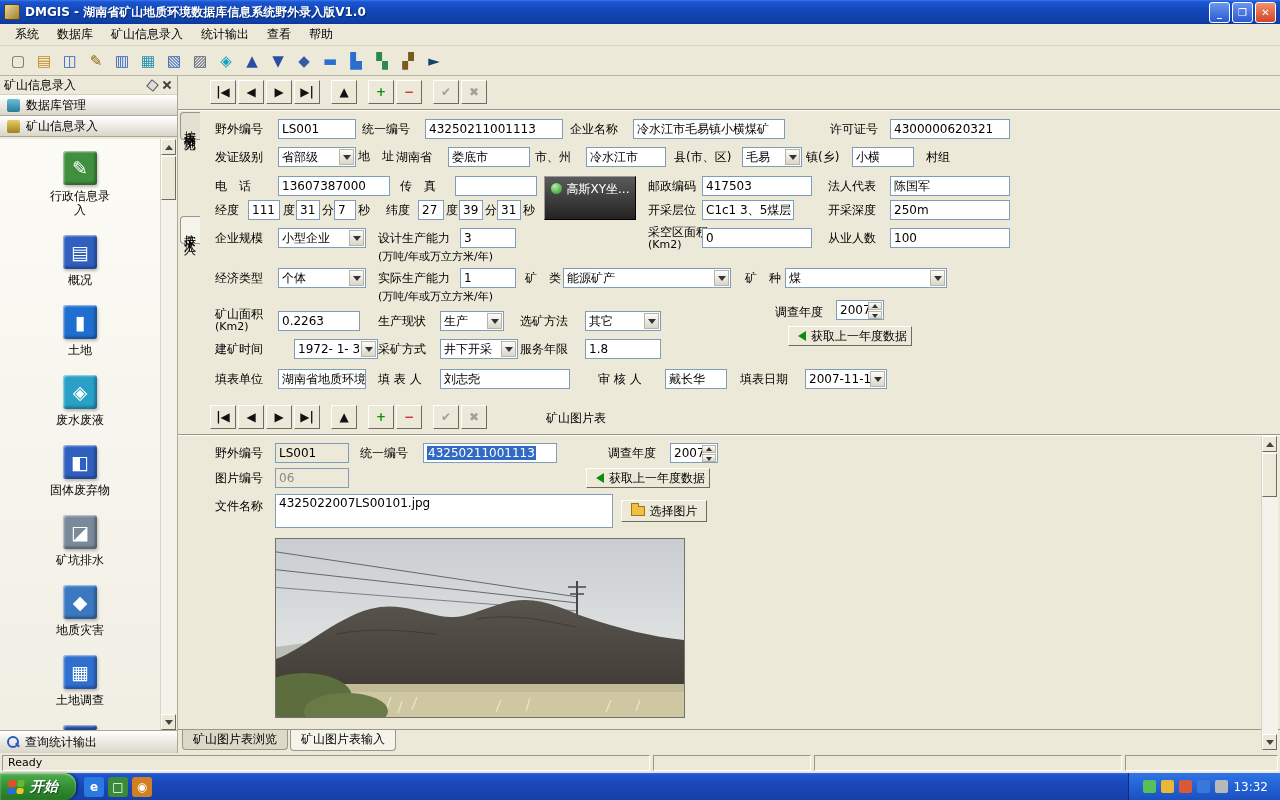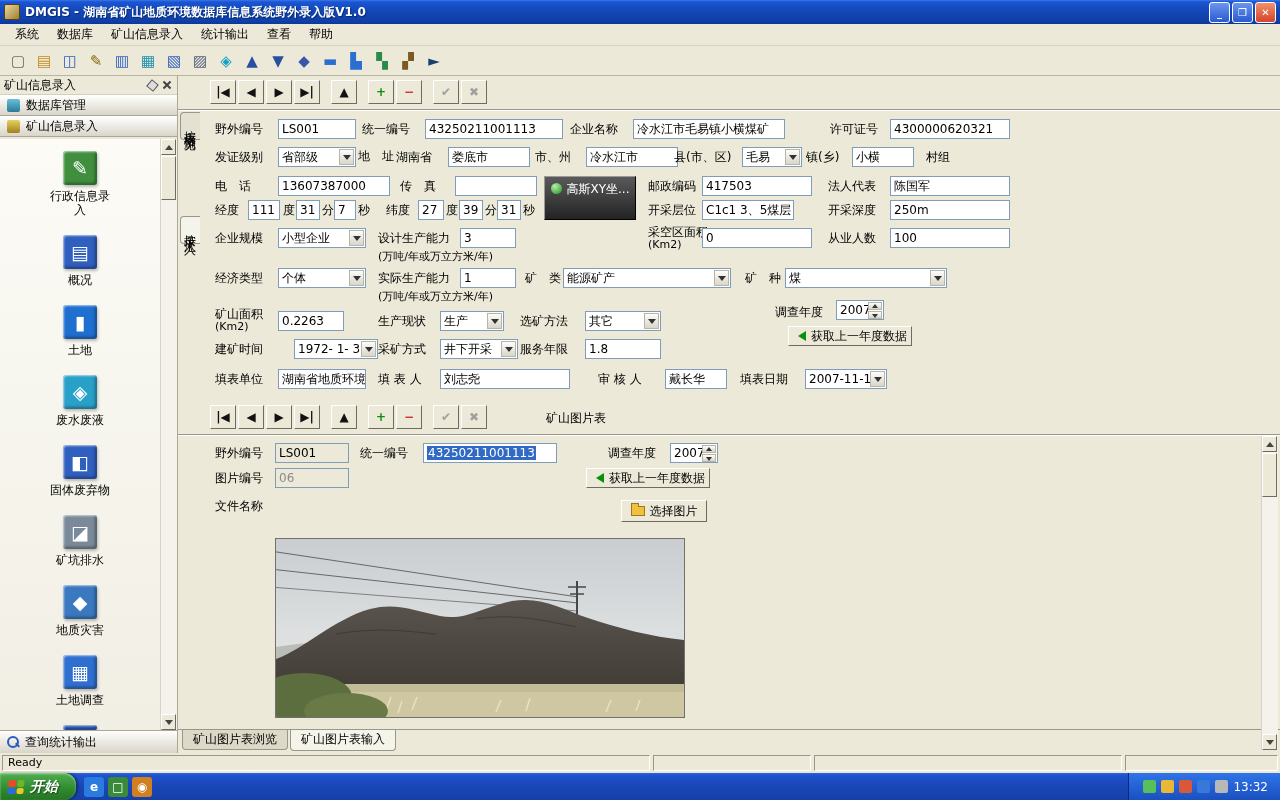--- a/index.html
+++ b/index.html
@@ -288,21 +288,21 @@
 
     <div class="lbl" style="left:37px;top:71px;">发证级别</div>
     <div class="txt cmb" style="left:100px;top:71px;width:78px;">
       <span>省部级</span>
       <span class="dd"></span>
     </div>
     <div class="lbl" style="left:180px;top:71px;font-family:Liberation Mono, monospace;">地　址</div>
     <div class="lbl" style="left:218px;top:71px;">湖南省</div>
     <div class="txt" style="left:270px;top:71px;width:82px;">娄底市</div>
     <div class="lbl" style="left:357px;top:71px;">市、州</div>
-    <div class="txt" style="left:408px;top:71px;width:92px;">冷水江市</div>
+    <div class="txt" style="left:408px;top:71px;width:80px;">冷水江市</div>
     <div class="lbl" style="left:496px;top:71px;">县(市、区)</div>
     <div class="txt cmb" style="left:564px;top:71px;width:60px;">
       <span>毛易</span>
       <span class="dd"></span>
     </div>
     <div class="lbl" style="left:628px;top:71px;">镇(乡)</div>
     <div class="txt" style="left:674px;top:71px;width:62px;">小横</div>
     <div class="lbl" style="left:748px;top:71px;">村组</div>
 
     <div class="lbl" style="left:37px;top:100px;">电　话</div>
@@ -366,21 +366,21 @@
       <span class="dd"></span>
     </div>
     <div class="lbl" style="left:567px;top:192px;">矿　种</div>
     <div class="txt cmb" style="left:607px;top:192px;width:162px;">
       <span>煤</span>
       <span class="dd"></span>
     </div>
 
     <div class="lbl" style="left:37px;top:228px;">矿山面积</div>
     <div class="lbl sm" style="left:37px;top:244px;">(Km2)</div>
-    <div class="txt" style="left:100px;top:235px;width:66px;">0.2263</div>
+    <div class="txt" style="left:100px;top:235px;width:82px;">0.2263</div>
     <div class="lbl" style="left:200px;top:235px;">生产现状</div>
     <div class="txt cmb" style="left:262px;top:235px;width:64px;">
       <span>生产</span>
       <span class="dd"></span>
     </div>
     <div class="lbl" style="left:342px;top:235px;">选矿方法</div>
     <div class="txt cmb" style="left:407px;top:235px;width:76px;">
       <span>其它</span>
       <span class="dd"></span>
     </div>
@@ -448,20 +448,21 @@
     </div>
 
     <div class="lbl" style="left:37px;top:392px;">图片编号</div>
     <div class="txt ro dim" style="left:97px;top:392px;width:74px;">06</div>
     <div class="btn" style="left:408px;top:392px;width:124px;height:20px;">
       <span class="garr"></span>
       <span>获取上一年度数据</span>
     </div>
 
     <div class="lbl" style="left:37px;top:420px;">文件名称</div>
+    <div class="txt" style="left:97px;top:418px;width:338px;height:34px;line-height:17px;">4325022007LS00101.jpg</div>
     <div class="btn" style="left:443px;top:424px;width:86px;height:22px;">
       <span class="folder"></span>
       <span>选择图片</span>
     </div>
 
     <div class="photo">
       <svg width="408" height="178" viewBox="0 0 408 178" preserveAspectRatio="none">
         <defs>
           <linearGradient id="sky" x1="0" y1="0" x2="0" y2="1">
             <stop offset="0" stop-color="#c9cdd1"></stop>

